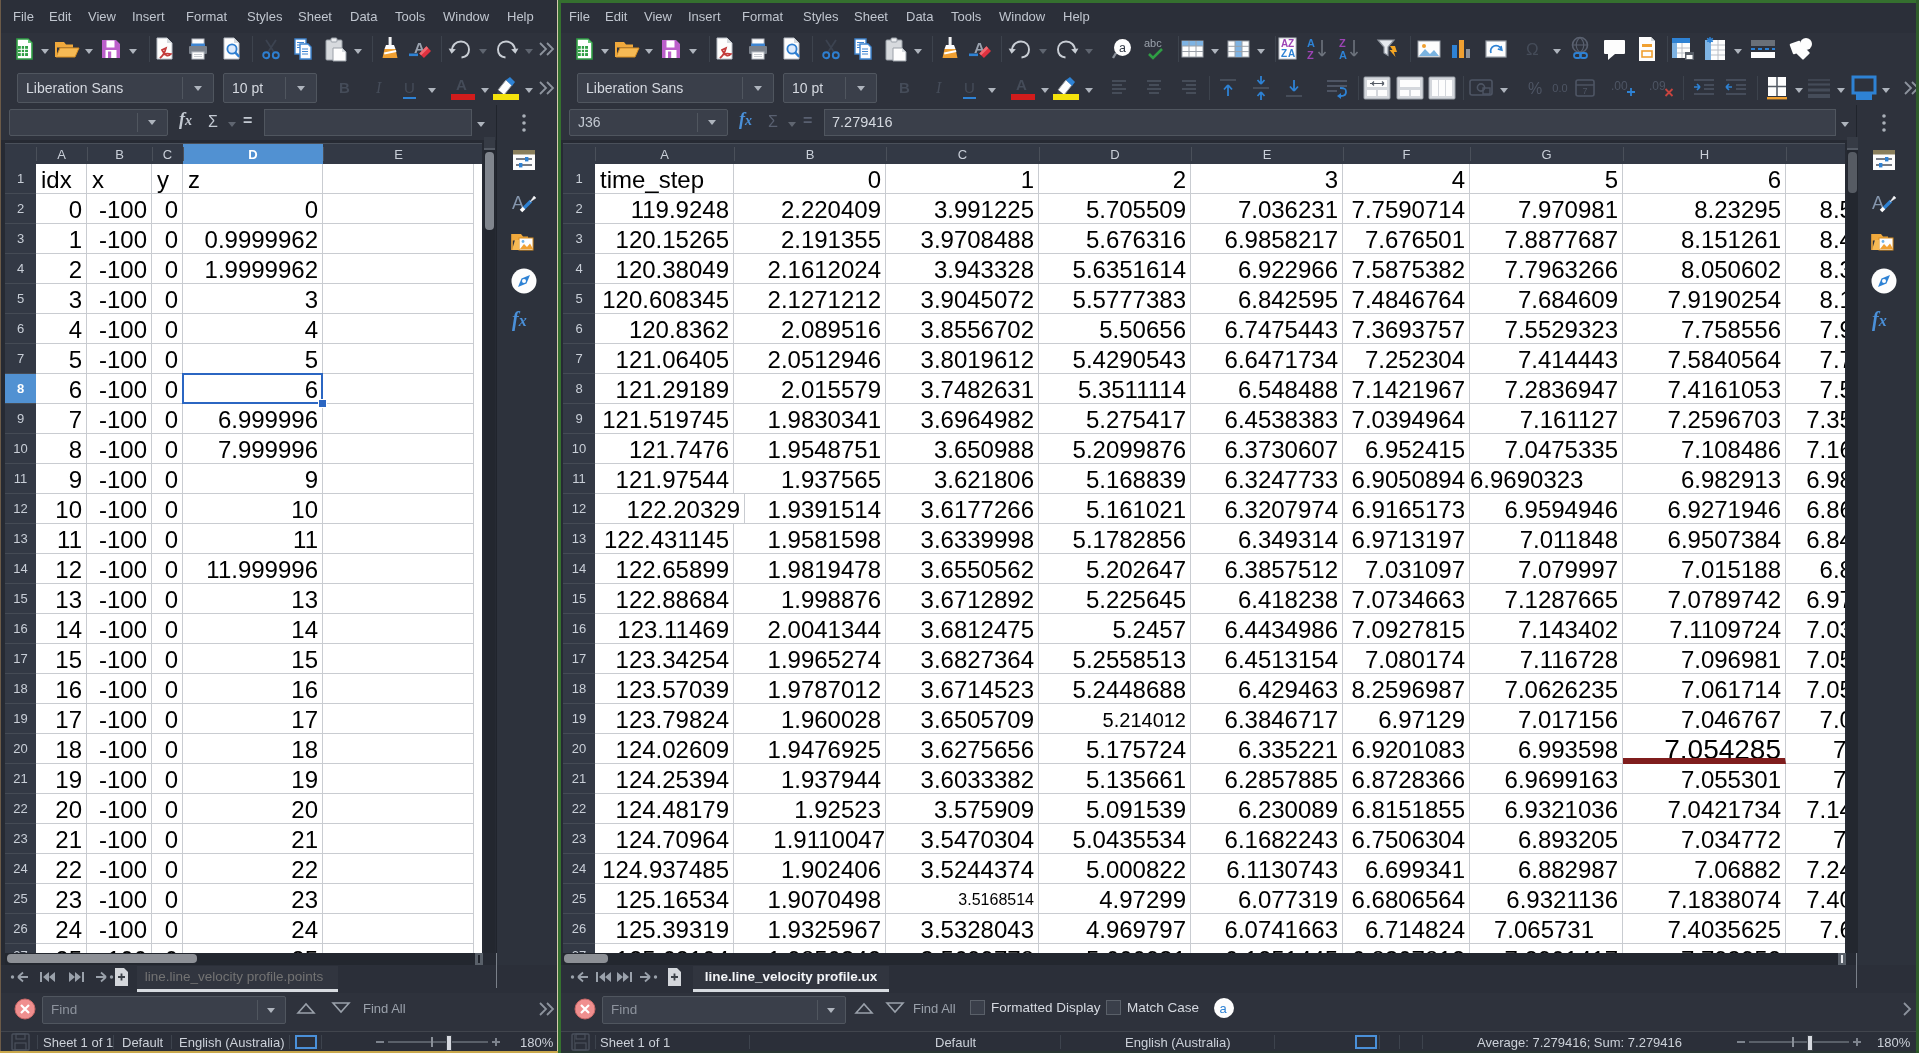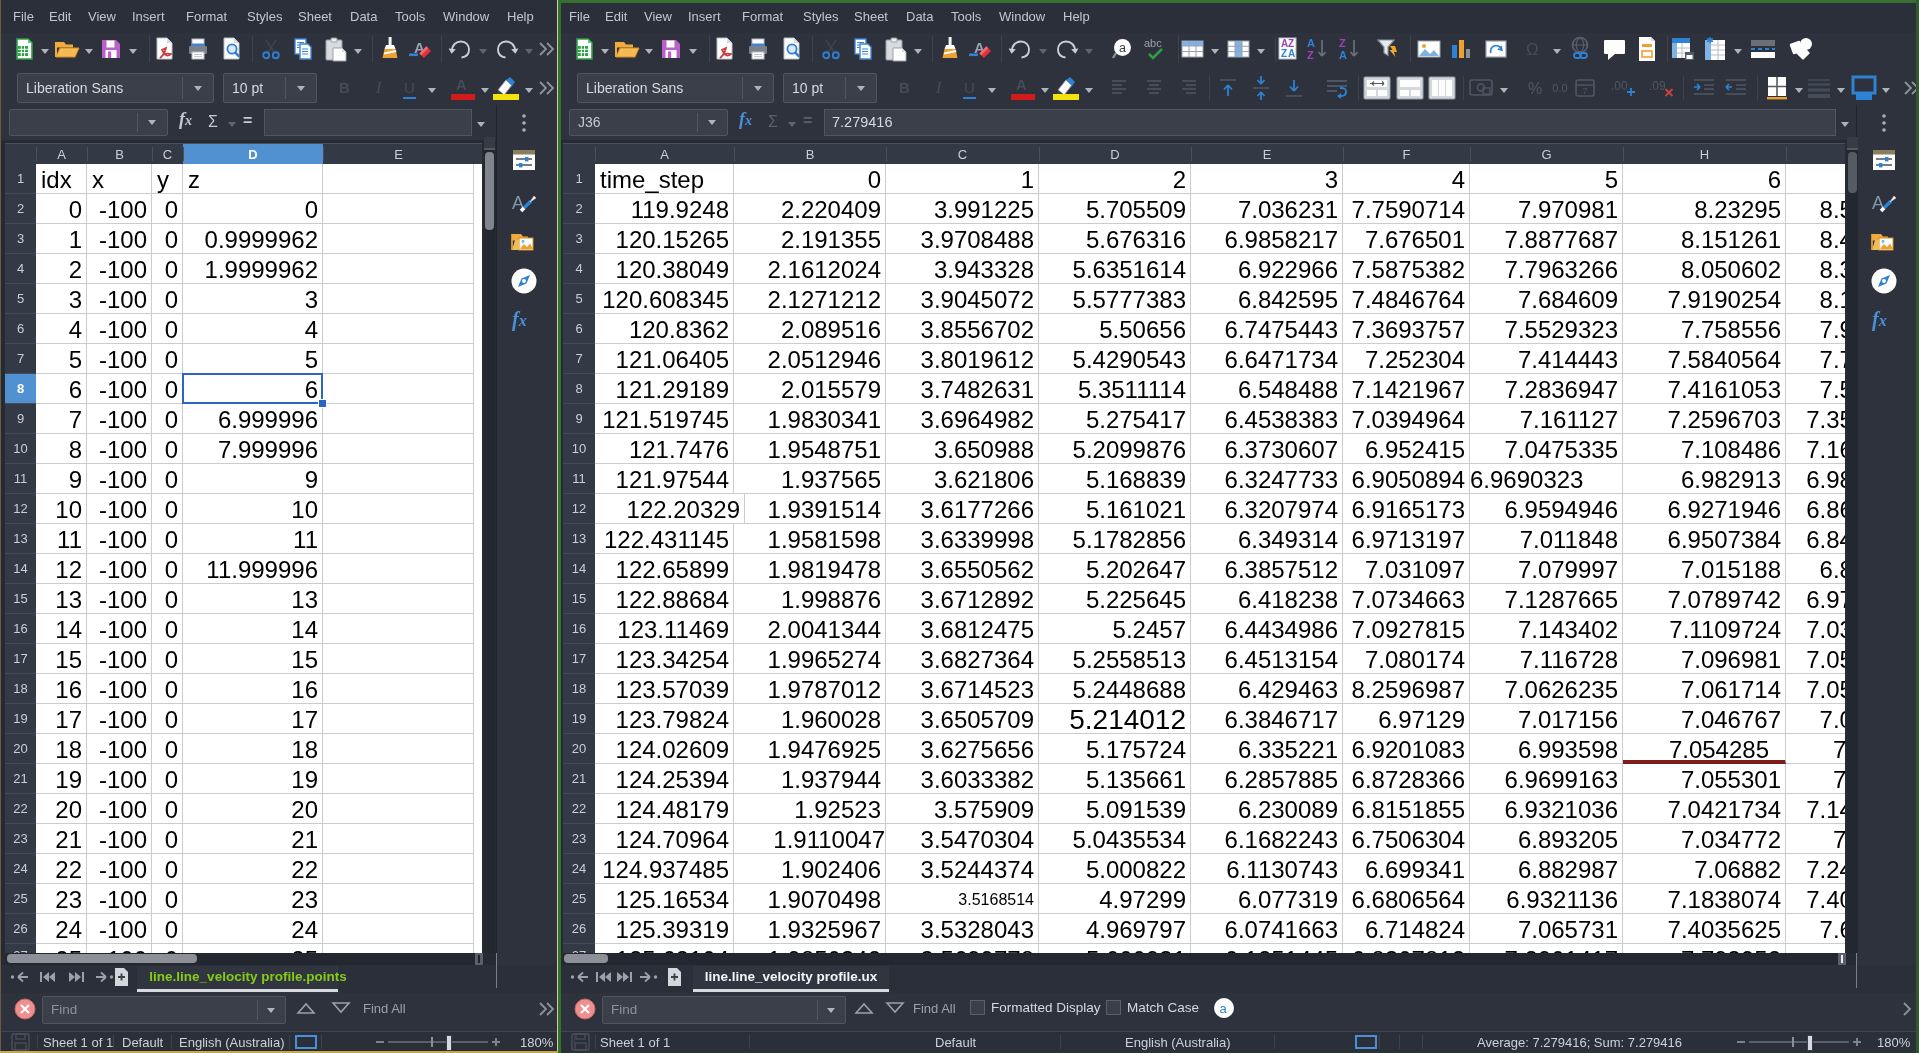--- a/index.html
+++ b/index.html
@@ -418,21 +418,21 @@
       </svg>
       <svg style="position:absolute;left:93px;top:969px" width="20" height="16" viewBox="0 0 20 16">
         <circle cx="17.5" cy="8" r="1.7" fill="#9aa1ab"></circle>
         <path d="M2,8 h10 M12,8 l-5,-4.5 M12,8 l-5,4.5" stroke="#9aa1ab" stroke-width="1.8" fill="none"></path>
       </svg>
       <svg style="position:absolute;left:112px;top:967px" width="18" height="20" viewBox="0 0 18 20">
         <path d="M2,1 h9 l4,4 v14 h-13 z" fill="#d4d7dc"></path>
         <path d="M8.5,6.5 v7 M5,10 h7" stroke="#3a3f47" stroke-width="1.8"></path>
       </svg>
       <div style="position:absolute;left:136px;top:966px;width:201px;height:27px;background:#31353f"></div>
-      <div style="position:absolute;left:247px;top:969px;transform:translateX(-50%);font-size:13.5px;color:#84cc16;font-weight:700;white-space:pre;line-height:16px;">line.line_velocity profile.points</div>
+      <div style="position:absolute;left:233px;top:969px;transform:translateX(-50%);font-size:13.5px;color:#737373;font-weight:400;white-space:pre;line-height:16px;">line.line_velocity profile.points</div>
       <div style="position:absolute;left:136px;top:989px;width:201px;height:2.5px;background:#d7dbe0"></div>
       <svg style="position:absolute;left:12px;top:997px" width="24" height="24" viewBox="0 0 24 24">
         <circle cx="12" cy="12" r="10" fill="#f08f8f" stroke="#c86868" stroke-width="1"></circle>
         <path d="M8,8 l8,8 M16,8 l-8,8" stroke="#fff" stroke-width="2.2"></path>
       </svg>
       <div style="position:absolute;left:41px;top:996px;width:244px;height:28px;background:#3a3f4a;border:1px solid #50565f;border-radius:2px;box-sizing:border-box"></div>
       <div style="position:absolute;left:256px;top:1000px;width:1px;height:20px;background:#50565f"></div>
       <div style="position:absolute;left:266px;top:1008px;width:0;height:0;border-left:4px solid transparent;border-right:4px solid transparent;border-top:5px solid #aeb4bd"></div>
       <div style="position:absolute;left:50px;top:1002px;font-size:13.5px;color:#8d939d;font-weight:400;white-space:pre;line-height:16px;">Find</div>
       <svg style="position:absolute;left:295px;top:1001px" width="20" height="14" viewBox="0 0 20 14">
@@ -1108,34 +1108,34 @@
         <div style="position:absolute;left:291px;top:510px;width:153px;height:30px;border-right:1px solid #c9ccd1;border-bottom:1px solid #c9ccd1;box-sizing:border-box;font-size:24px;line-height:28px;padding-top:2px;color:#000;text-align:right;padding-right:4px;overflow:hidden">3.6714523</div>
         <div style="position:absolute;left:444px;top:510px;width:152px;height:30px;border-right:1px solid #c9ccd1;border-bottom:1px solid #c9ccd1;box-sizing:border-box;font-size:24px;line-height:28px;padding-top:2px;color:#000;text-align:right;padding-right:4px;overflow:hidden">5.2448688</div>
         <div style="position:absolute;left:596px;top:510px;width:152px;height:30px;border-right:1px solid #c9ccd1;border-bottom:1px solid #c9ccd1;box-sizing:border-box;font-size:24px;line-height:28px;padding-top:2px;color:#000;text-align:right;padding-right:4px;overflow:hidden">6.429463</div>
         <div style="position:absolute;left:748px;top:510px;width:127px;height:30px;border-right:1px solid #c9ccd1;border-bottom:1px solid #c9ccd1;box-sizing:border-box;font-size:24px;line-height:28px;padding-top:2px;color:#000;text-align:right;padding-right:4px;overflow:hidden">8.2596987</div>
         <div style="position:absolute;left:875px;top:510px;width:153px;height:30px;border-right:1px solid #c9ccd1;border-bottom:1px solid #c9ccd1;box-sizing:border-box;font-size:24px;line-height:28px;padding-top:2px;color:#000;text-align:right;padding-right:4px;overflow:hidden">7.0626235</div>
         <div style="position:absolute;left:1028px;top:510px;width:163px;height:30px;border-right:1px solid #c9ccd1;border-bottom:1px solid #c9ccd1;box-sizing:border-box;font-size:24px;line-height:28px;padding-top:2px;color:#000;text-align:right;padding-right:4px;overflow:hidden">7.061714</div>
         <div style="position:absolute;left:1191px;top:510px;width:152px;height:30px;border-right:1px solid #c9ccd1;border-bottom:1px solid #c9ccd1;box-sizing:border-box;font-size:24px;line-height:28px;padding-top:2px;color:#000;text-align:right;padding-right:4px;overflow:hidden">7.05832663</div>
         <div style="position:absolute;left:0px;top:540px;width:139px;height:30px;border-right:1px solid #c9ccd1;border-bottom:1px solid #c9ccd1;box-sizing:border-box;font-size:24px;line-height:28px;padding-top:2px;color:#000;text-align:right;padding-right:4px;overflow:hidden">123.79824</div>
         <div style="position:absolute;left:139px;top:540px;width:152px;height:30px;border-right:1px solid #c9ccd1;border-bottom:1px solid #c9ccd1;box-sizing:border-box;font-size:24px;line-height:28px;padding-top:2px;color:#000;text-align:right;padding-right:4px;overflow:hidden">1.960028</div>
         <div style="position:absolute;left:291px;top:540px;width:153px;height:30px;border-right:1px solid #c9ccd1;border-bottom:1px solid #c9ccd1;box-sizing:border-box;font-size:24px;line-height:28px;padding-top:2px;color:#000;text-align:right;padding-right:4px;overflow:hidden">3.6505709</div>
-        <div style="position:absolute;left:444px;top:540px;width:152px;height:30px;border-right:1px solid #c9ccd1;border-bottom:1px solid #c9ccd1;box-sizing:border-box;font-size:28px;line-height:28px;padding-top:2px;color:#000;text-align:right;padding-right:4px;overflow:hidden">5.214012</div>
+        <div style="position:absolute;left:444px;top:540px;width:152px;height:30px;border-right:1px solid #c9ccd1;border-bottom:1px solid #c9ccd1;box-sizing:border-box;font-size:20px;line-height:28px;padding-top:2px;color:#000;text-align:right;padding-right:4px;overflow:hidden">5.214012</div>
         <div style="position:absolute;left:596px;top:540px;width:152px;height:30px;border-right:1px solid #c9ccd1;border-bottom:1px solid #c9ccd1;box-sizing:border-box;font-size:24px;line-height:28px;padding-top:2px;color:#000;text-align:right;padding-right:4px;overflow:hidden">6.3846717</div>
         <div style="position:absolute;left:748px;top:540px;width:127px;height:30px;border-right:1px solid #c9ccd1;border-bottom:1px solid #c9ccd1;box-sizing:border-box;font-size:24px;line-height:28px;padding-top:2px;color:#000;text-align:right;padding-right:4px;overflow:hidden">6.97129</div>
         <div style="position:absolute;left:875px;top:540px;width:153px;height:30px;border-right:1px solid #c9ccd1;border-bottom:1px solid #c9ccd1;box-sizing:border-box;font-size:24px;line-height:28px;padding-top:2px;color:#000;text-align:right;padding-right:4px;overflow:hidden">7.017156</div>
         <div style="position:absolute;left:1028px;top:540px;width:163px;height:30px;border-right:1px solid #c9ccd1;border-bottom:1px solid #c9ccd1;box-sizing:border-box;font-size:24px;line-height:28px;padding-top:2px;color:#000;text-align:right;padding-right:4px;overflow:hidden">7.046767</div>
         <div style="position:absolute;left:1191px;top:540px;width:152px;height:30px;border-right:1px solid #c9ccd1;border-bottom:1px solid #c9ccd1;box-sizing:border-box;font-size:24px;line-height:28px;padding-top:2px;color:#000;text-align:right;padding-right:4px;overflow:hidden">7.0478241</div>
         <div style="position:absolute;left:0px;top:570px;width:139px;height:30px;border-right:1px solid #c9ccd1;border-bottom:1px solid #c9ccd1;box-sizing:border-box;font-size:24px;line-height:28px;padding-top:2px;color:#000;text-align:right;padding-right:4px;overflow:hidden">124.02609</div>
         <div style="position:absolute;left:139px;top:570px;width:152px;height:30px;border-right:1px solid #c9ccd1;border-bottom:1px solid #c9ccd1;box-sizing:border-box;font-size:24px;line-height:28px;padding-top:2px;color:#000;text-align:right;padding-right:4px;overflow:hidden">1.9476925</div>
         <div style="position:absolute;left:291px;top:570px;width:153px;height:30px;border-right:1px solid #c9ccd1;border-bottom:1px solid #c9ccd1;box-sizing:border-box;font-size:24px;line-height:28px;padding-top:2px;color:#000;text-align:right;padding-right:4px;overflow:hidden">3.6275656</div>
         <div style="position:absolute;left:444px;top:570px;width:152px;height:30px;border-right:1px solid #c9ccd1;border-bottom:1px solid #c9ccd1;box-sizing:border-box;font-size:24px;line-height:28px;padding-top:2px;color:#000;text-align:right;padding-right:4px;overflow:hidden">5.175724</div>
         <div style="position:absolute;left:596px;top:570px;width:152px;height:30px;border-right:1px solid #c9ccd1;border-bottom:1px solid #c9ccd1;box-sizing:border-box;font-size:24px;line-height:28px;padding-top:2px;color:#000;text-align:right;padding-right:4px;overflow:hidden">6.335221</div>
         <div style="position:absolute;left:748px;top:570px;width:127px;height:30px;border-right:1px solid #c9ccd1;border-bottom:1px solid #c9ccd1;box-sizing:border-box;font-size:24px;line-height:28px;padding-top:2px;color:#000;text-align:right;padding-right:4px;overflow:hidden">6.9201083</div>
         <div style="position:absolute;left:875px;top:570px;width:153px;height:30px;border-right:1px solid #c9ccd1;border-bottom:1px solid #c9ccd1;box-sizing:border-box;font-size:24px;line-height:28px;padding-top:2px;color:#000;text-align:right;padding-right:4px;overflow:hidden">6.993598</div>
-        <div style="position:absolute;left:1028px;top:570px;width:163px;height:30px;border-right:1px solid #c9ccd1;border-bottom:4px solid #7f1d1d;box-sizing:border-box;font-size:24px;line-height:28px;padding-top:2px;color:#000;text-align:right;padding-right:16px;overflow:hidden">7.054285</div>
+        <div style="position:absolute;left:1028px;top:570px;width:163px;height:30px;border-right:1px solid #c9ccd1;border-bottom:6px solid #7f1d1d;box-sizing:border-box;font-size:28px;line-height:28px;padding-top:2px;color:#000;text-align:right;padding-right:4px;overflow:hidden">7.054285</div>
         <div style="position:absolute;left:1191px;top:570px;width:152px;height:30px;border-right:1px solid #c9ccd1;border-bottom:1px solid #c9ccd1;box-sizing:border-box;font-size:24px;line-height:28px;padding-top:2px;color:#000;text-align:right;padding-right:4px;overflow:hidden">7.123056</div>
         <div style="position:absolute;left:0px;top:600px;width:139px;height:30px;border-right:1px solid #c9ccd1;border-bottom:1px solid #c9ccd1;box-sizing:border-box;font-size:24px;line-height:28px;padding-top:2px;color:#000;text-align:right;padding-right:4px;overflow:hidden">124.25394</div>
         <div style="position:absolute;left:139px;top:600px;width:152px;height:30px;border-right:1px solid #c9ccd1;border-bottom:1px solid #c9ccd1;box-sizing:border-box;font-size:24px;line-height:28px;padding-top:2px;color:#000;text-align:right;padding-right:4px;overflow:hidden">1.937944</div>
         <div style="position:absolute;left:291px;top:600px;width:153px;height:30px;border-right:1px solid #c9ccd1;border-bottom:1px solid #c9ccd1;box-sizing:border-box;font-size:24px;line-height:28px;padding-top:2px;color:#000;text-align:right;padding-right:4px;overflow:hidden">3.6033382</div>
         <div style="position:absolute;left:444px;top:600px;width:152px;height:30px;border-right:1px solid #c9ccd1;border-bottom:1px solid #c9ccd1;box-sizing:border-box;font-size:24px;line-height:28px;padding-top:2px;color:#000;text-align:right;padding-right:4px;overflow:hidden">5.135661</div>
         <div style="position:absolute;left:596px;top:600px;width:152px;height:30px;border-right:1px solid #c9ccd1;border-bottom:1px solid #c9ccd1;box-sizing:border-box;font-size:24px;line-height:28px;padding-top:2px;color:#000;text-align:right;padding-right:4px;overflow:hidden">6.2857885</div>
         <div style="position:absolute;left:748px;top:600px;width:127px;height:30px;border-right:1px solid #c9ccd1;border-bottom:1px solid #c9ccd1;box-sizing:border-box;font-size:24px;line-height:28px;padding-top:2px;color:#000;text-align:right;padding-right:4px;overflow:hidden">6.8728366</div>
         <div style="position:absolute;left:875px;top:600px;width:153px;height:30px;border-right:1px solid #c9ccd1;border-bottom:1px solid #c9ccd1;box-sizing:border-box;font-size:24px;line-height:28px;padding-top:2px;color:#000;text-align:right;padding-right:4px;overflow:hidden">6.9699163</div>
         <div style="position:absolute;left:1028px;top:600px;width:163px;height:30px;border-right:1px solid #c9ccd1;border-bottom:1px solid #c9ccd1;box-sizing:border-box;font-size:24px;line-height:28px;padding-top:2px;color:#000;text-align:right;padding-right:4px;overflow:hidden">7.055301</div>
         <div style="position:absolute;left:1191px;top:600px;width:152px;height:30px;border-right:1px solid #c9ccd1;border-bottom:1px solid #c9ccd1;box-sizing:border-box;font-size:24px;line-height:28px;padding-top:2px;color:#000;text-align:right;padding-right:4px;overflow:hidden">7.152051</div>
@@ -1174,21 +1174,21 @@
         <div style="position:absolute;left:748px;top:720px;width:127px;height:30px;border-right:1px solid #c9ccd1;border-bottom:1px solid #c9ccd1;box-sizing:border-box;font-size:24px;line-height:28px;padding-top:2px;color:#000;text-align:right;padding-right:4px;overflow:hidden">6.6806564</div>
         <div style="position:absolute;left:875px;top:720px;width:153px;height:30px;border-right:1px solid #c9ccd1;border-bottom:1px solid #c9ccd1;box-sizing:border-box;font-size:24px;line-height:28px;padding-top:2px;color:#000;text-align:right;padding-right:4px;overflow:hidden">6.9321136</div>
         <div style="position:absolute;left:1028px;top:720px;width:163px;height:30px;border-right:1px solid #c9ccd1;border-bottom:1px solid #c9ccd1;box-sizing:border-box;font-size:24px;line-height:28px;padding-top:2px;color:#000;text-align:right;padding-right:4px;overflow:hidden">7.1838074</div>
         <div style="position:absolute;left:1191px;top:720px;width:152px;height:30px;border-right:1px solid #c9ccd1;border-bottom:1px solid #c9ccd1;box-sizing:border-box;font-size:24px;line-height:28px;padding-top:2px;color:#000;text-align:right;padding-right:4px;overflow:hidden">7.40513008</div>
         <div style="position:absolute;left:0px;top:750px;width:139px;height:30px;border-right:1px solid #c9ccd1;border-bottom:1px solid #c9ccd1;box-sizing:border-box;font-size:24px;line-height:28px;padding-top:2px;color:#000;text-align:right;padding-right:4px;overflow:hidden">125.39319</div>
         <div style="position:absolute;left:139px;top:750px;width:152px;height:30px;border-right:1px solid #c9ccd1;border-bottom:1px solid #c9ccd1;box-sizing:border-box;font-size:24px;line-height:28px;padding-top:2px;color:#000;text-align:right;padding-right:4px;overflow:hidden">1.9325967</div>
         <div style="position:absolute;left:291px;top:750px;width:153px;height:30px;border-right:1px solid #c9ccd1;border-bottom:1px solid #c9ccd1;box-sizing:border-box;font-size:24px;line-height:28px;padding-top:2px;color:#000;text-align:right;padding-right:4px;overflow:hidden">3.5328043</div>
         <div style="position:absolute;left:444px;top:750px;width:152px;height:30px;border-right:1px solid #c9ccd1;border-bottom:1px solid #c9ccd1;box-sizing:border-box;font-size:24px;line-height:28px;padding-top:2px;color:#000;text-align:right;padding-right:4px;overflow:hidden">4.969797</div>
         <div style="position:absolute;left:596px;top:750px;width:152px;height:30px;border-right:1px solid #c9ccd1;border-bottom:1px solid #c9ccd1;box-sizing:border-box;font-size:24px;line-height:28px;padding-top:2px;color:#000;text-align:right;padding-right:4px;overflow:hidden">6.0741663</div>
         <div style="position:absolute;left:748px;top:750px;width:127px;height:30px;border-right:1px solid #c9ccd1;border-bottom:1px solid #c9ccd1;box-sizing:border-box;font-size:24px;line-height:28px;padding-top:2px;color:#000;text-align:right;padding-right:4px;overflow:hidden">6.714824</div>
-        <div style="position:absolute;left:875px;top:750px;width:153px;height:30px;border-right:1px solid #c9ccd1;border-bottom:1px solid #c9ccd1;box-sizing:border-box;font-size:24px;line-height:28px;padding-top:2px;color:#000;text-align:right;padding-right:4px;overflow:hidden">7.065731</div>
+        <div style="position:absolute;left:875px;top:750px;width:153px;height:30px;border-right:1px solid #c9ccd1;border-bottom:1px solid #c9ccd1;box-sizing:border-box;font-size:24px;line-height:28px;padding-top:2px;color:#000;text-align:center;padding-right:4px;overflow:hidden">7.065731</div>
         <div style="position:absolute;left:1028px;top:750px;width:163px;height:30px;border-right:1px solid #c9ccd1;border-bottom:1px solid #c9ccd1;box-sizing:border-box;font-size:24px;line-height:28px;padding-top:2px;color:#000;text-align:right;padding-right:4px;overflow:hidden">7.4035625</div>
         <div style="position:absolute;left:1191px;top:750px;width:152px;height:30px;border-right:1px solid #c9ccd1;border-bottom:1px solid #c9ccd1;box-sizing:border-box;font-size:24px;line-height:28px;padding-top:2px;color:#000;text-align:right;padding-right:4px;overflow:hidden">7.6183252</div>
         <div style="position:absolute;left:0px;top:780px;width:139px;height:30px;border-right:1px solid #c9ccd1;border-bottom:1px solid #c9ccd1;box-sizing:border-box;font-size:24px;line-height:28px;padding-top:2px;color:#000;text-align:right;padding-right:4px;overflow:hidden">125.62104</div>
         <div style="position:absolute;left:139px;top:780px;width:152px;height:30px;border-right:1px solid #c9ccd1;border-bottom:1px solid #c9ccd1;box-sizing:border-box;font-size:24px;line-height:28px;padding-top:2px;color:#000;text-align:right;padding-right:4px;overflow:hidden">1.9850342</div>
         <div style="position:absolute;left:291px;top:780px;width:153px;height:30px;border-right:1px solid #c9ccd1;border-bottom:1px solid #c9ccd1;box-sizing:border-box;font-size:24px;line-height:28px;padding-top:2px;color:#000;text-align:right;padding-right:4px;overflow:hidden">3.5699778</div>
         <div style="position:absolute;left:444px;top:780px;width:152px;height:30px;border-right:1px solid #c9ccd1;border-bottom:1px solid #c9ccd1;box-sizing:border-box;font-size:24px;line-height:28px;padding-top:2px;color:#000;text-align:right;padding-right:4px;overflow:hidden">5.000931</div>
         <div style="position:absolute;left:596px;top:780px;width:152px;height:30px;border-right:1px solid #c9ccd1;border-bottom:1px solid #c9ccd1;box-sizing:border-box;font-size:24px;line-height:28px;padding-top:2px;color:#000;text-align:right;padding-right:4px;overflow:hidden">6.1251445</div>
         <div style="position:absolute;left:748px;top:780px;width:127px;height:30px;border-right:1px solid #c9ccd1;border-bottom:1px solid #c9ccd1;box-sizing:border-box;font-size:24px;line-height:28px;padding-top:2px;color:#000;text-align:right;padding-right:4px;overflow:hidden">6.8307812</div>
         <div style="position:absolute;left:875px;top:780px;width:153px;height:30px;border-right:1px solid #c9ccd1;border-bottom:1px solid #c9ccd1;box-sizing:border-box;font-size:24px;line-height:28px;padding-top:2px;color:#000;text-align:right;padding-right:4px;overflow:hidden">7.2901417</div>
         <div style="position:absolute;left:1028px;top:780px;width:163px;height:30px;border-right:1px solid #c9ccd1;border-bottom:1px solid #c9ccd1;box-sizing:border-box;font-size:24px;line-height:28px;padding-top:2px;color:#000;text-align:right;padding-right:4px;overflow:hidden">7.793952</div>

